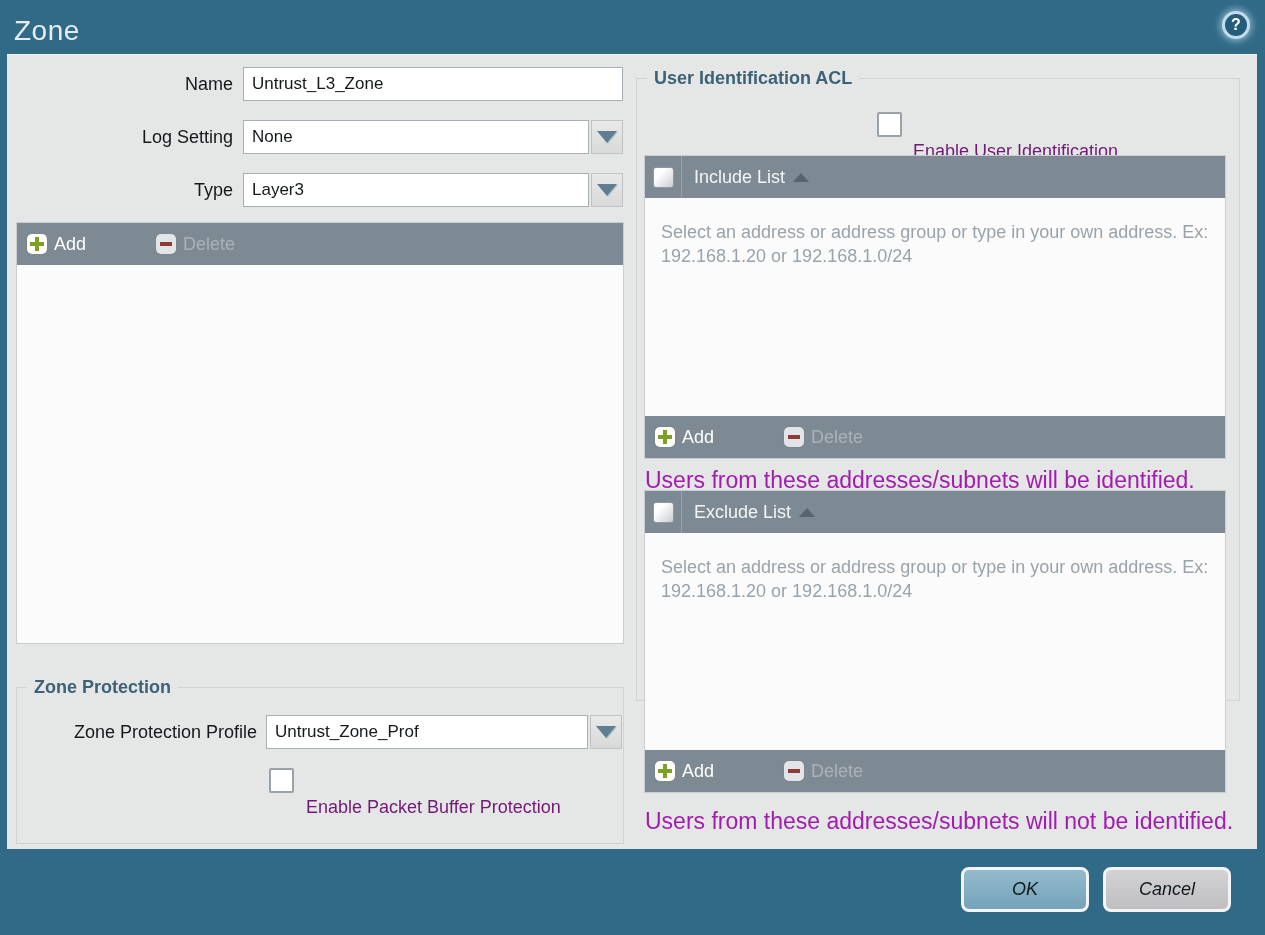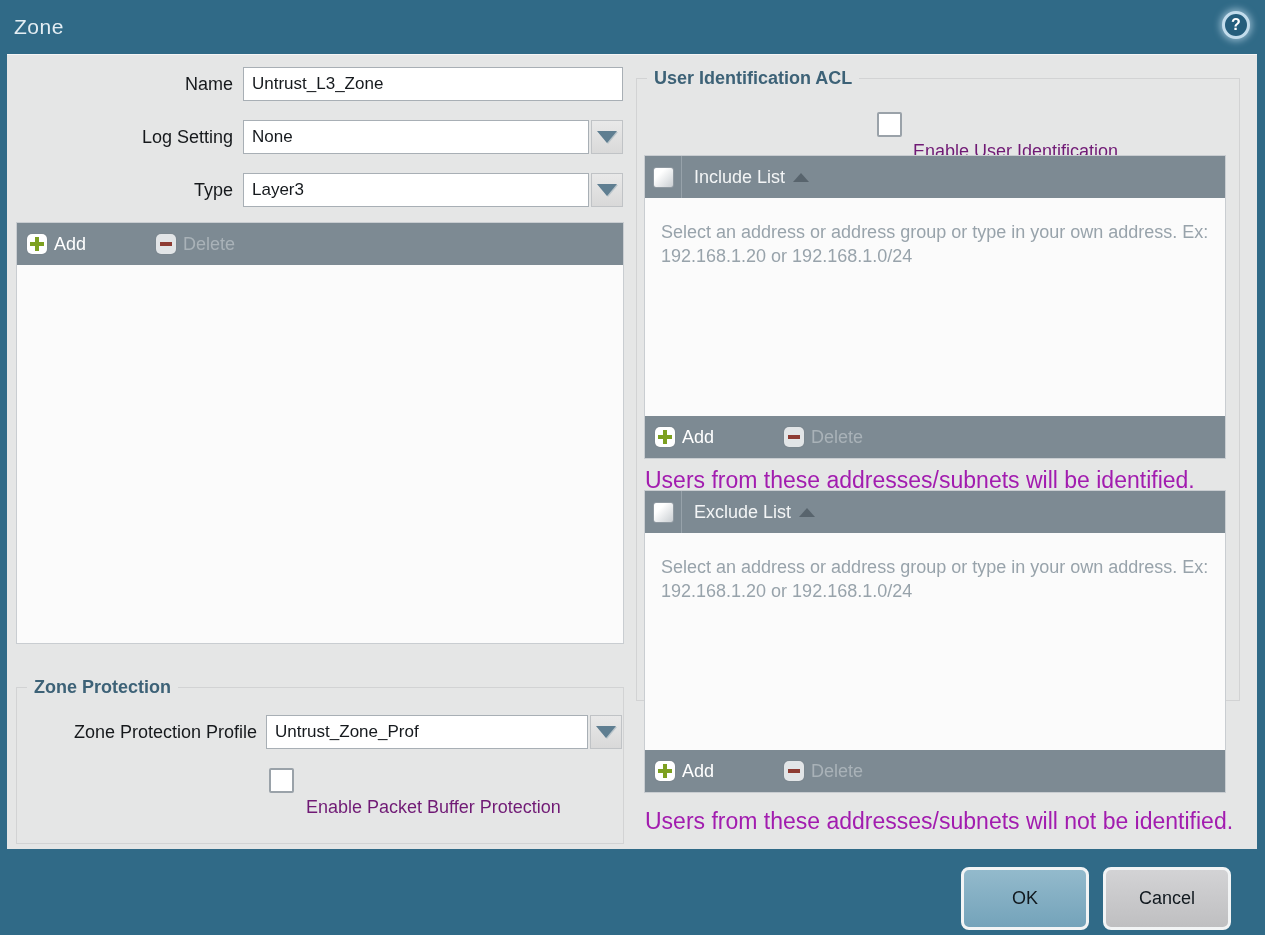--- a/index.html
+++ b/index.html
@@ -8,21 +8,21 @@
     font-family:"Liberation Sans", sans-serif;
     background:#306a87;
     position:relative;
     overflow:hidden;
   }
   .abs { position:absolute; }
 
   
   .titlebar-text {
     left:14px; top:15px;
-    font-size:21px; font-weight:400; color:#e3edf3; letter-spacing:0.5px;
+    font-size:28px; font-weight:400; color:#e3edf3; letter-spacing:0.5px;
   }
   .help-icon {
     left:1222px; top:11px; width:28px; height:28px;
     border-radius:50%;
     background:#245d7c;
     border:3px solid #c2dcec;
     box-shadow:0 0 7px 2px rgba(220,240,255,0.55);
     color:#ffffff; font-size:16px; font-weight:bold;
     display:flex; align-items:center; justify-content:center;
     cursor:pointer;
@@ -133,24 +133,24 @@
   
   .fieldset { border:1px solid #d2d3d4; }
   .legend {
     position:absolute; top:-11px; left:10px;
     background:#e5e6e6; padding:0 7px;
     font-size:18px; font-weight:bold; color:#3d6277; white-space:nowrap;
   }
 
   
   .btn {
-    height:63px; border-radius:8px; border:3px solid #f2f4f5;
+    height:45px; border-radius:8px; border:3px solid #f2f4f5;
     font-family:"Liberation Sans", sans-serif;
     font-size:18px; color:#10181e; cursor:pointer;
-    display:flex; align-items:center; justify-content:center;
+    display:flex; align-items:center; justify-content:center;font-style:italic;
   }
   .btn-ok { background:linear-gradient(#93bacc,#74a3ba); }
   .btn-cancel { background:linear-gradient(#d3d3d5,#bfbfc1); }
 </style>
 </head>
 <body>
 
 <div class="abs titlebar-text">Zone</div>
 <div class="abs help-icon">
   <span>?</span>

